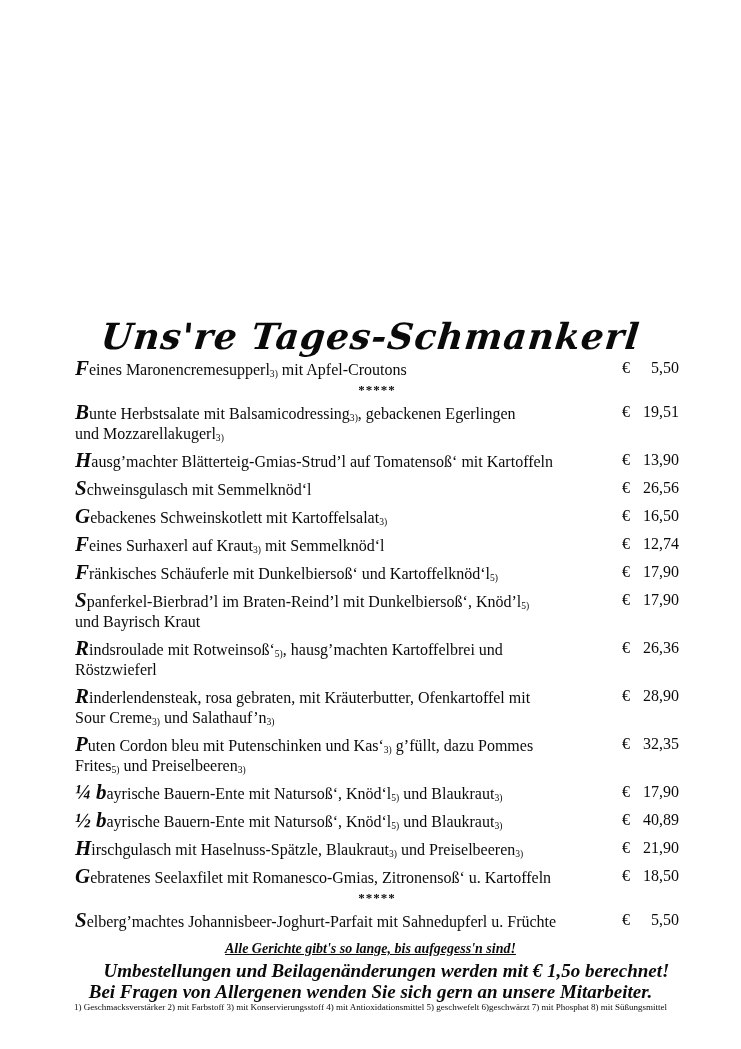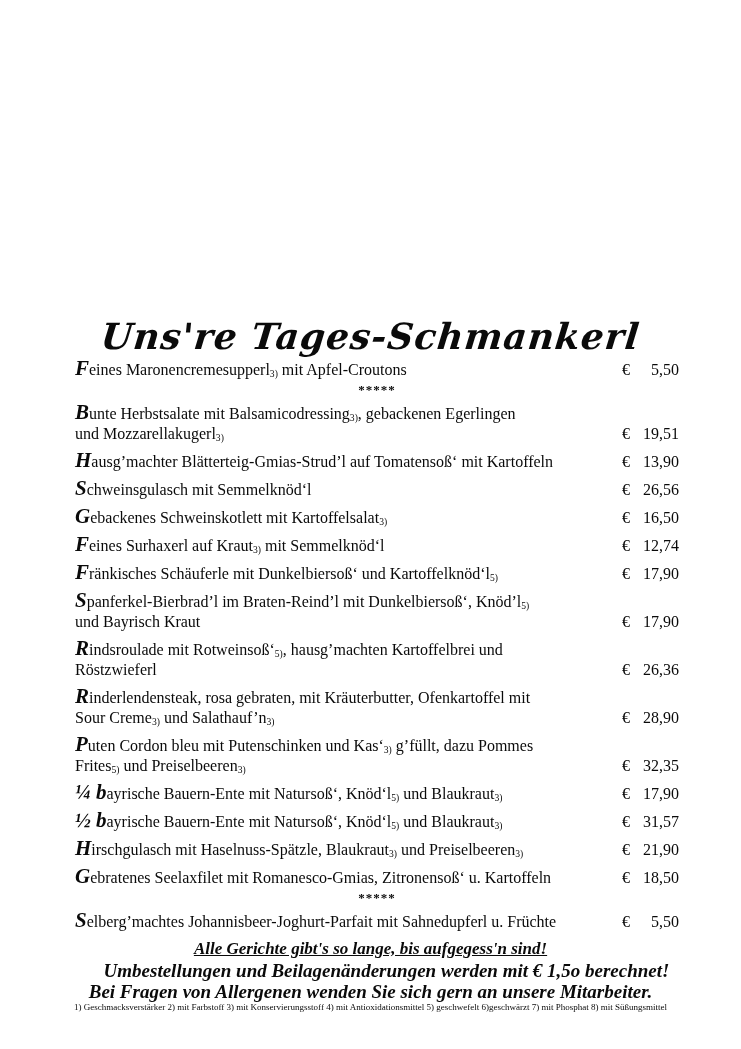--- a/index.html
+++ b/index.html
@@ -29,21 +29,21 @@
     font-weight:bold; font-style:italic;
     font-size:18.5px; line-height:23px;
     text-decoration:underline;
     margin-top:7px; margin-bottom:12px;
   }
   .items {
     box-sizing:border-box;
     padding-left:75px; padding-right:62px;
   }
   .row {
-    display:flex; align-items:flex-end;
+    display:flex; align-items:flex-start;
     margin-bottom:6px;
     font-size:16px; line-height:20px;
   }
   .row .txt { flex:1; padding-right:6px; }
   .lead {
     font-weight:bold; font-style:italic;
     font-size:21px; line-height:20px;
   }
   sub { font-size:60%; line-height:0; vertical-align:-0.18em; }
   .price {
@@ -53,21 +53,21 @@
   }
   .stars {
     text-align:center;
     font-weight:bold; font-size:13px; line-height:13px;
     margin:-3px 0 6px 0;
     letter-spacing:1px;
   }
   .footer { text-align:center; }
   .availability {
     font-weight:bold; font-style:italic;
-    font-size:17px; line-height:21px;
+    font-size:14px; line-height:21px;
     text-decoration:underline;
     margin-top:2px;
   }
   .surcharge {
     font-weight:bold; font-style:italic;
     font-size:19px; line-height:24px;padding-left:32px;
   }
   .allergy {
     font-weight:bold; font-style:italic;
     font-size:19px; line-height:17px;
@@ -181,21 +181,21 @@
     <div class="price">
       <span class="cur">€</span>
       <span class="amt">17,90</span>
     </div>
   </div>
 
   <div class="row">
     <div class="txt"><span class="lead">½ b</span>ayrische Bauern-Ente mit Natursoß‘, Knöd‘l<sub>5)</sub> und Blaukraut<sub>3)</sub></div>
     <div class="price">
       <span class="cur">€</span>
-      <span class="amt">31,57</span>
+      <span class="amt">40,89</span>
     </div>
   </div>
 
   <div class="row">
     <div class="txt"><span class="lead">H</span>irschgulasch mit Haselnuss-Spätzle, Blaukraut<sub>3)</sub> und Preiselbeeren<sub>3)</sub></div>
     <div class="price">
       <span class="cur">€</span>
       <span class="amt">21,90</span>
     </div>
   </div>

